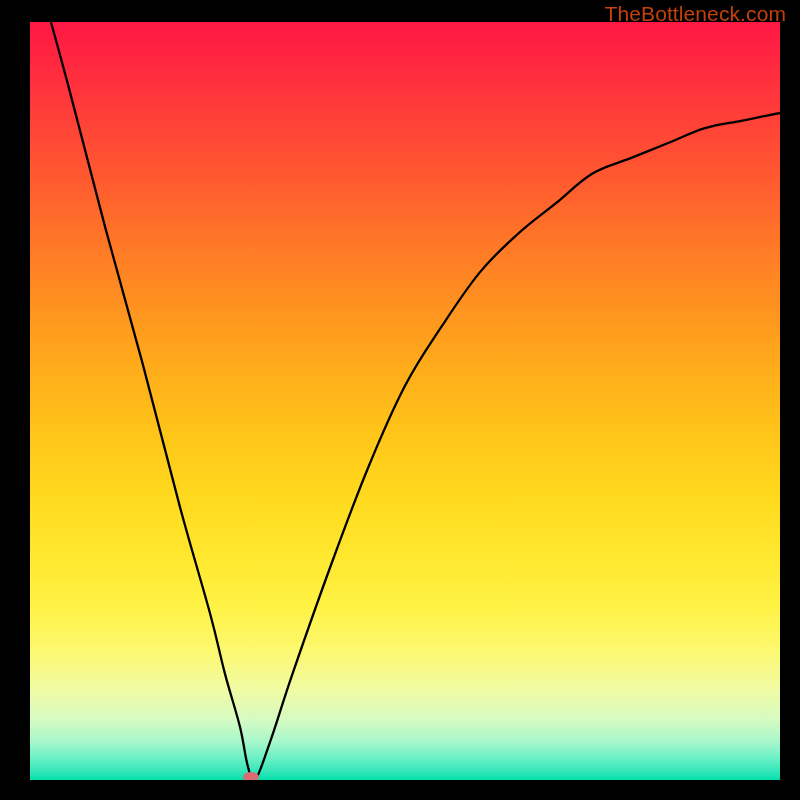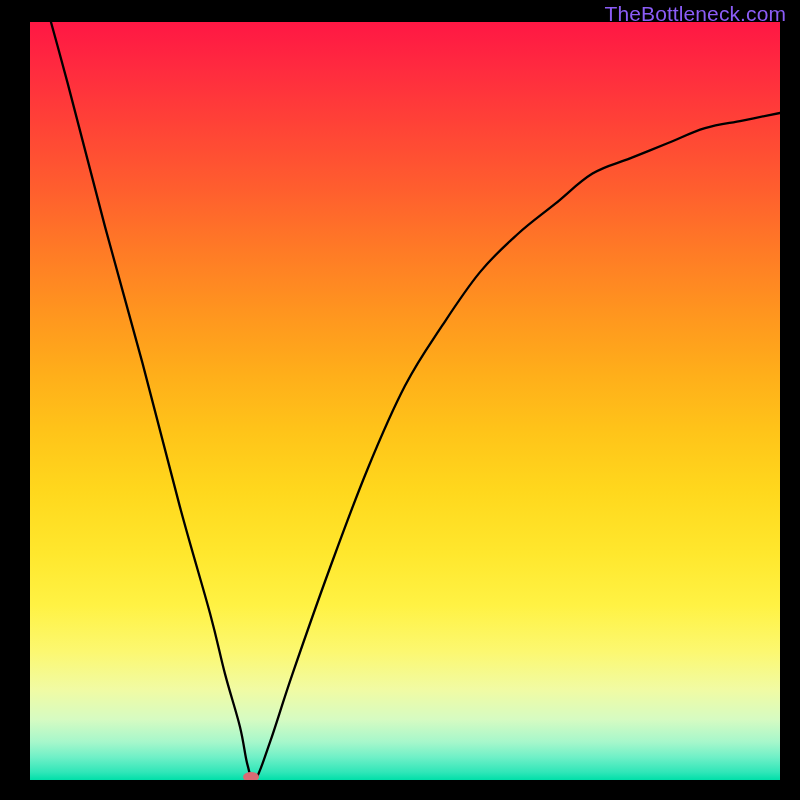--- a/index.html
+++ b/index.html
@@ -62,21 +62,21 @@
     width: 16px;
     height: 10px;
     border-radius: 50% / 50%;
     background: #d86b74;
     transform: translate(-50%, -50%);
   }
   .watermark {
     position: absolute;
     top: 2px;
     right: 14px;
-    color: #8b5cf6;
+    color: #c2410c;
     font-size: 21px;
     font-weight: 500;
     letter-spacing: 0.1px;
   }
 </style>
 </head>
 <body>
 
 <div class="frame">
 

